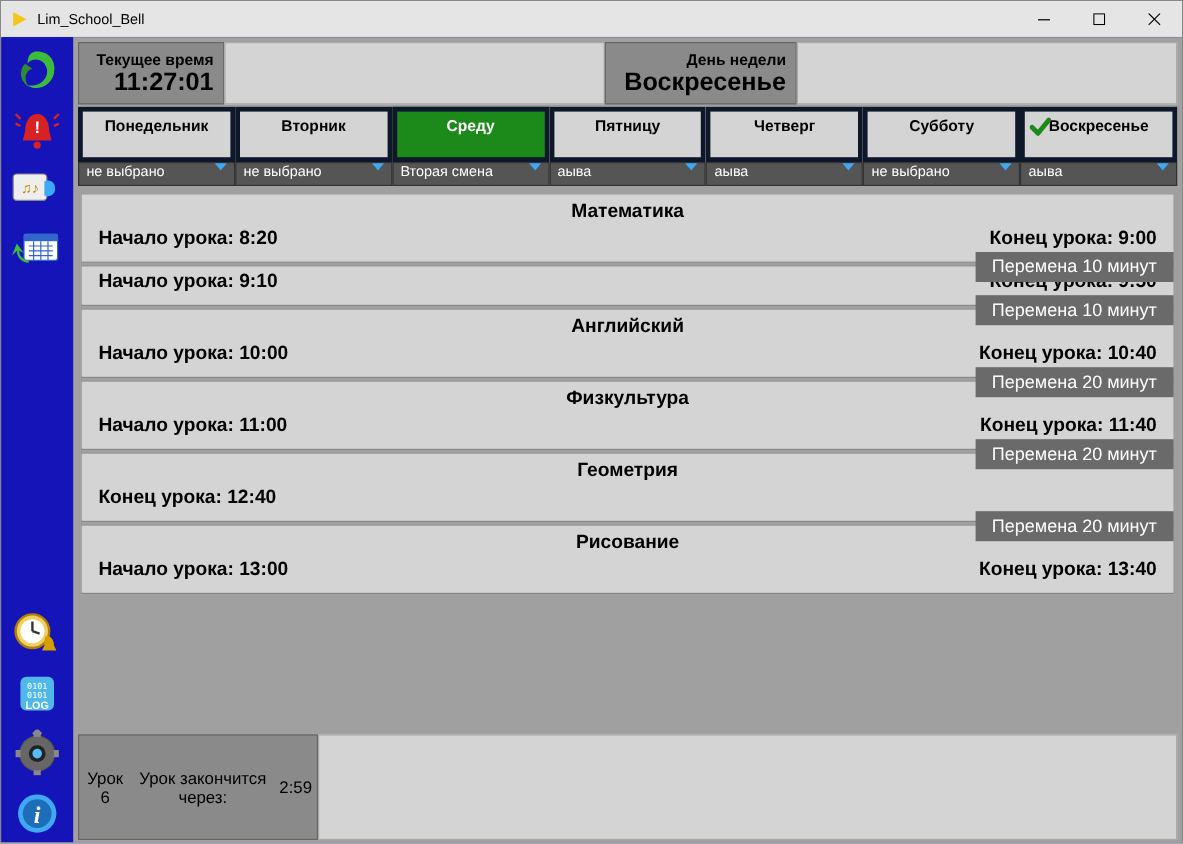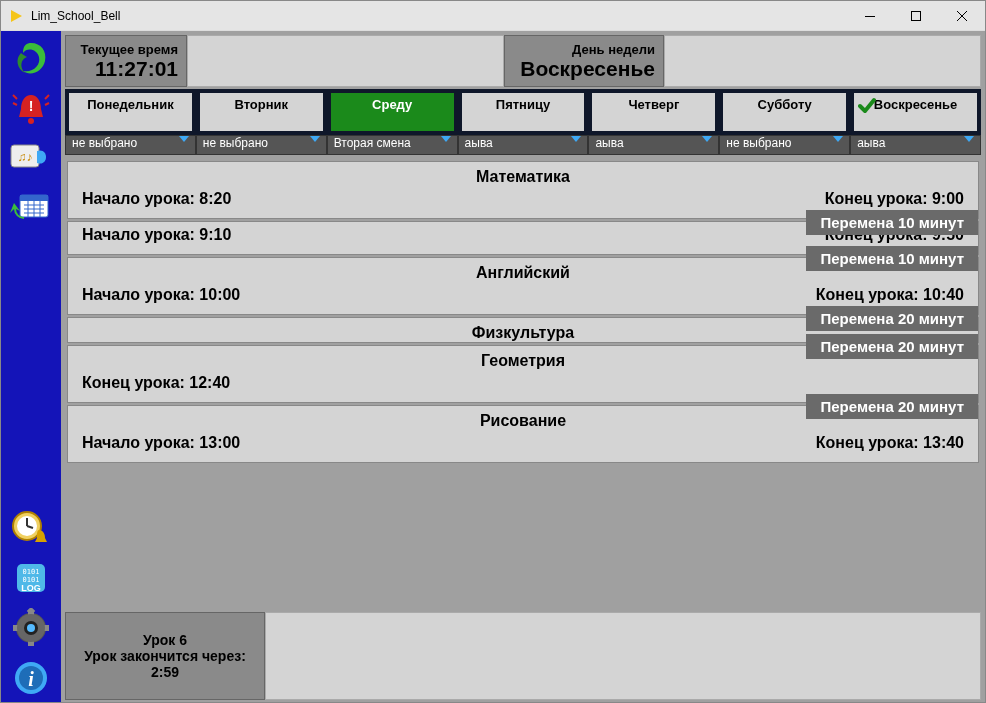--- a/index.html
+++ b/index.html
@@ -160,43 +160,43 @@
     padding:4px 14px 10px 14px;
     font-weight:bold;
     font-size:16px;
   }
   .break-badge {
     position:absolute;
     right:0;
     top:-12px;
     background:#6a6a6a;
     color:#fff;
-    font-weight:bold;
+    font-weight:normal;
     font-size:15px;
     padding:4px 14px;
     z-index:2;
   }
 
   
   .footer {
     height: 90px;
     display:flex;
     align-items:flex-start;
   }
   .status-box {
     width:200px;
     height:88px;
     background:#8a8a8a;
     border:1px solid #666;
     margin:0 0 0 4px;
     display:flex;
-    flex-direction:column;
+    flex-direction:row;
     align-items:center;
     justify-content:center;
-    font-weight:bold;
+    font-weight:normal;
     font-size:14px;
     text-align:center;
     padding:4px;
   }
   .footer-fill { flex:1; background:#d4d4d4; height:88px; border:1px solid #aaa; margin-right:4px;}
 
 </style>
 </head>
 <body>
 
@@ -398,20 +398,24 @@
           <div class="break-badge">Перемена 10 минут</div>
           <div class="subj">Английский</div>
           <div class="row2">
             <span>Начало урока: 10:00</span>
             <span>Конец урока: 10:40</span>
           </div>
         </div>
         <div class="lesson">
           <div class="break-badge">Перемена 20 минут</div>
           <div class="subj">Физкультура</div>
+          <div class="row2">
+            <span>Начало урока: 11:00</span>
+            <span>Конец урока: 11:40</span>
+          </div>
         </div>
         <div class="lesson">
           <div class="break-badge">Перемена 20 минут</div>
           <div class="subj">Геометрия</div>
           <div class="row2">
             <span>Конец урока: 12:40</span>
           </div>
         </div>
         <div class="lesson">
           <div class="break-badge">Перемена 20 минут</div>

